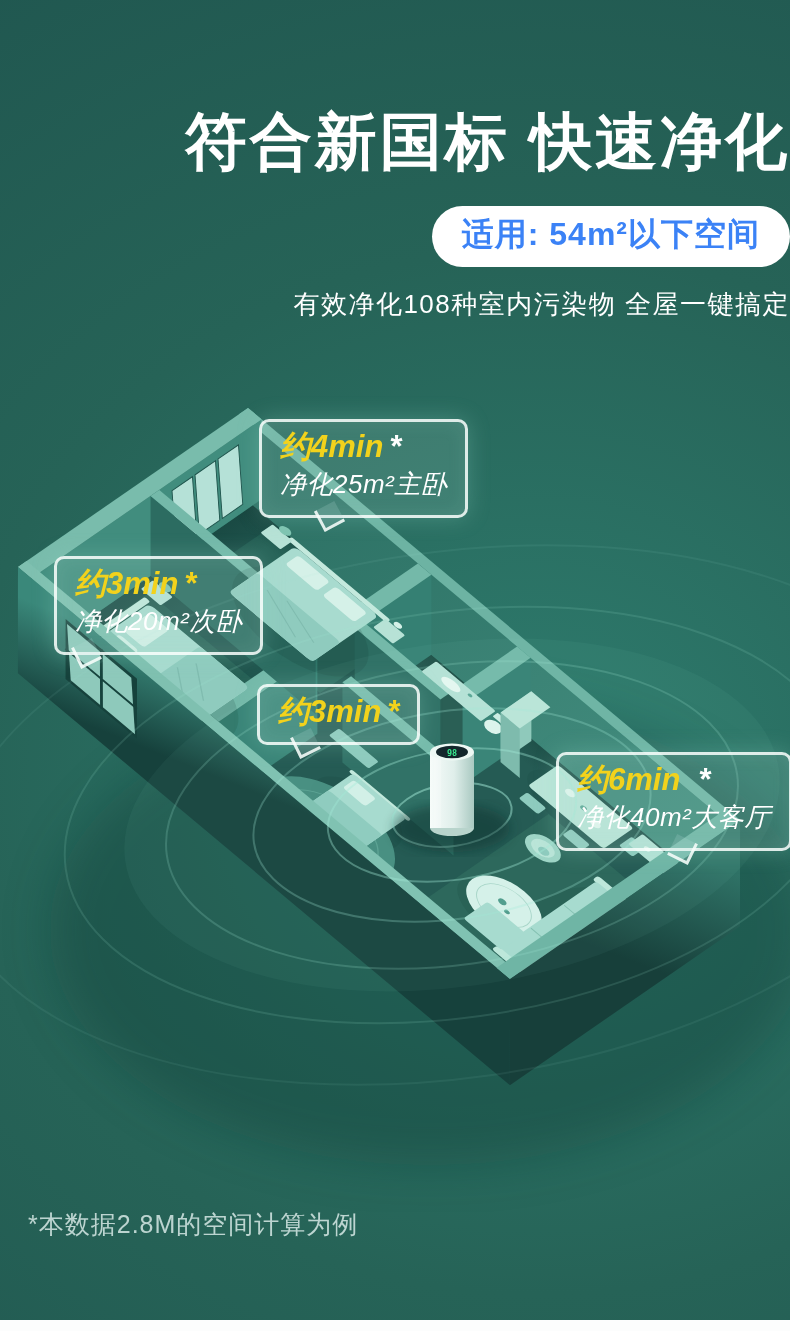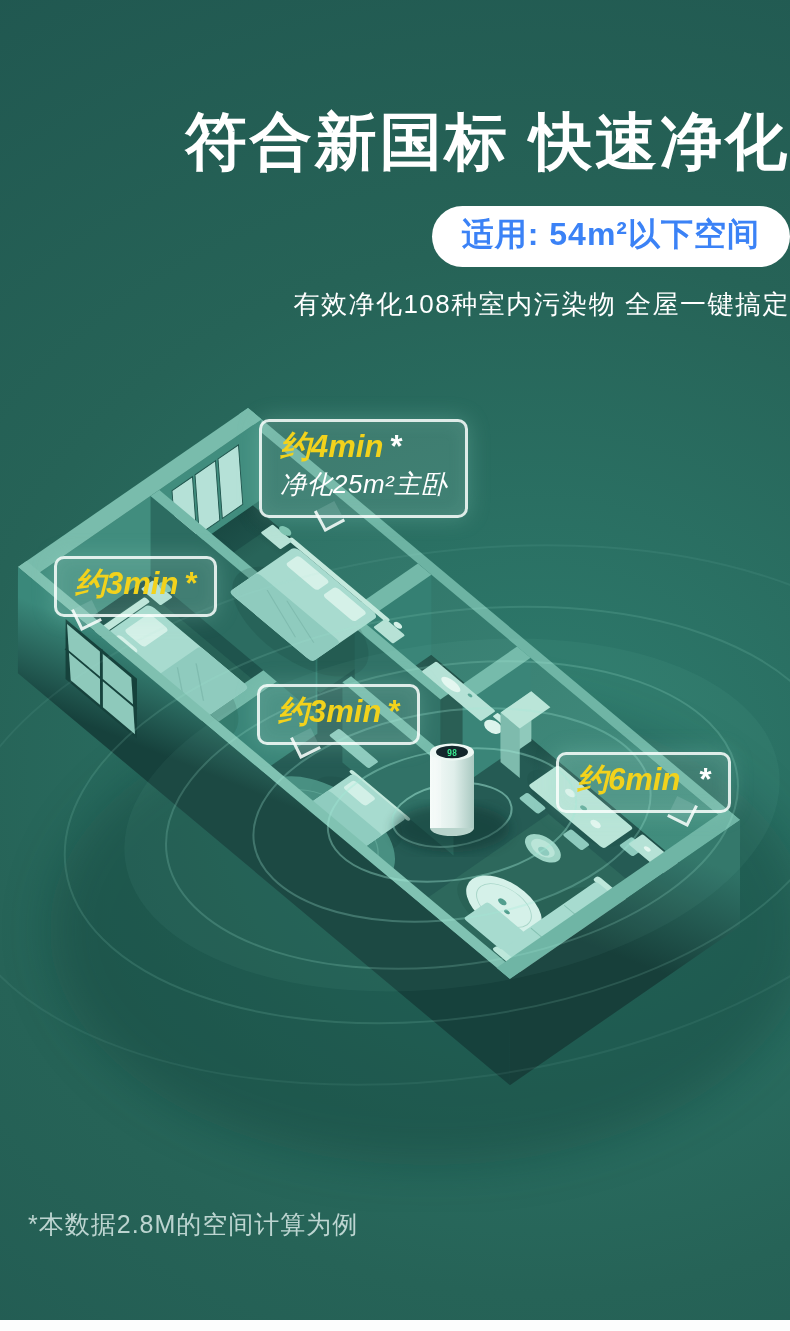--- a/index.html
+++ b/index.html
@@ -244,32 +244,34 @@
       <span>约4min</span><span class="mark" style="color: rgb(255, 255, 255);">*</span>
     </div>
     <div class="t2">净化25m²主卧</div>
     <i class="tail"></i>
   </div>
 
   <div class="callout c2">
     <div class="t1">
       <span>约3min</span><span class="mark" style="color: rgb(242, 210, 28);">*</span>
     </div>
+    <div class="t2">净化20m²次卧</div>
     <i class="tail"></i>
   </div>
 
   <div class="callout c3">
     <div class="t1">
       <span>约3min</span><span class="mark" style="color: rgb(242, 210, 28);">*</span>
     </div>
     <i class="tail"></i>
   </div>
 
   <div class="callout c4">
     <div class="t1">
       <span>约6min</span><span class="mark" style="color: rgb(255, 255, 255);">*</span>
     </div>
+    <div class="t2">净化40m²大客厅</div>
     <i class="tail"></i>
   </div>
 
   <p class="footnote">*本数据2.8M的空间计算为例</p>
   <div class="bottom-strip"></div>
 </div>
 
 </body></html>

